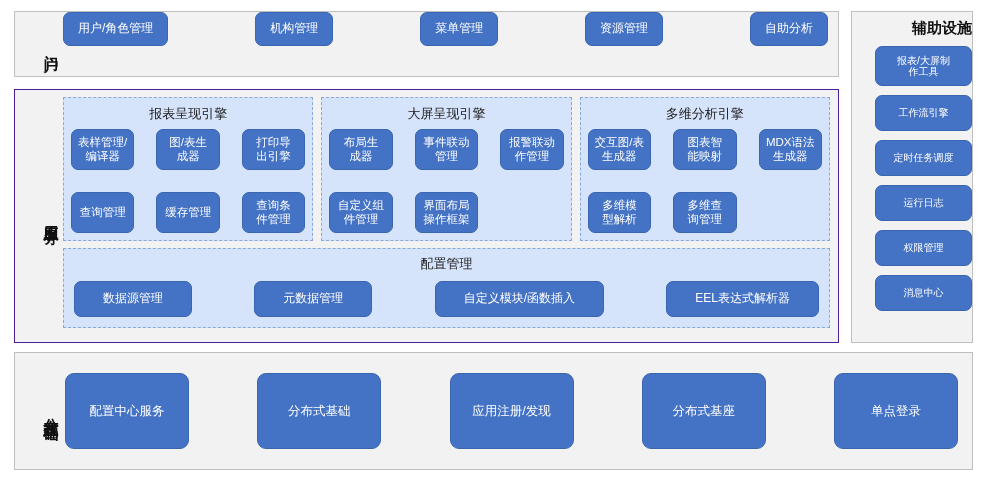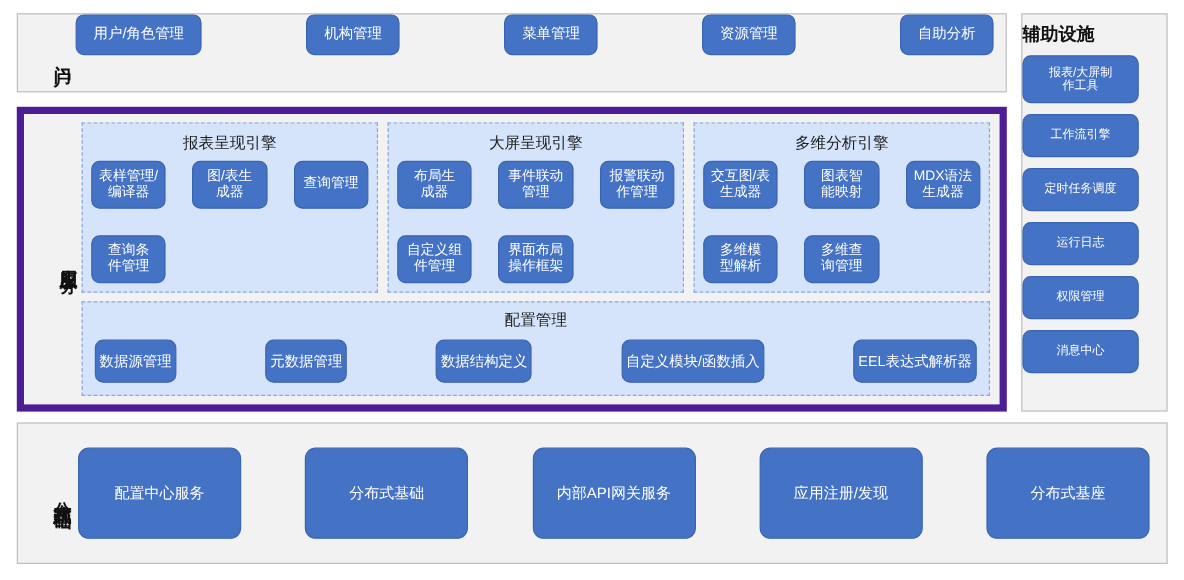--- a/index.html
+++ b/index.html
@@ -91,21 +91,21 @@
   .aux-col {
     position: absolute;
     right: 0; top: 0;
     width: 122px;
     height: 332px;
     background: #f2f2f2;
     border: 1px solid #bfbfbf;
     box-sizing: border-box;
     display: flex;
     flex-direction: column;
-    align-items: flex-start;
+    align-items: flex-end;
     padding: 7px 0 6px 0;
   }
   .aux-title {
     font-size: 15px;
     font-weight: bold;
     color: #111111;
     margin-bottom: 8px;
   }
   .aux-col .btn {
     width: 97px;
@@ -115,21 +115,21 @@
     flex: 0 0 auto;
   }
   .aux-col .btn.tall { height: 40px; }
 
   
   .app-band {
     position: absolute;
     left: 0; top: 78px;
     width: 825px; height: 254px;
     background: #f2f2f2;
-    border: 6px solid #4c1d95;
+    border: 1px solid #4c1d95;
     box-sizing: border-box;
     display: flex;
     align-items: center;
   }
   .app-inner {
     flex: 1 1 auto;
     height: 100%;
     padding: 7px 8px 7px 4px;
     box-sizing: border-box;
     display: flex;
@@ -189,21 +189,21 @@
   .config-items {
     flex: 1 1 auto;
     display: flex;
     align-items: center;
     justify-content: space-between;
     gap: 10px;
   }
   .config-items .btn {
     height: 36px;
     font-size: 12px;
-    padding: 0 3px;
+    padding: 0 28px;
     flex: 0 0 auto;
   }
 
   
   .base-band {
     position: absolute;
     left: 14px; top: 352px;
     width: 959px; height: 118px;
     background: #f2f2f2;
     border: 1px solid #bfbfbf;
@@ -215,21 +215,21 @@
     flex: 1 1 auto;
     height: 100%;
     display: flex;
     align-items: center;
     justify-content: space-between;
     padding: 0 14px 0 6px;
     box-sizing: border-box;
   }
   .base-items .btn {
     height: 76px;
-    width: 136px;
+    width: 124px;
     font-size: 12.5px;
     border-radius: 9px;
   }
 </style>
 </head>
 <body>
 
 <div class="page">
 
   <div class="top-zone">
@@ -252,21 +252,24 @@
 
         <div class="engines-row">
 
           <div class="engine">
             <div class="engine-title">报表呈现引擎</div>
             <div class="engine-grid">
               <div class="btn">表样管理/
 编译器</div>
               <div class="btn">图/表生
 成器</div>
+              <div class="btn">打印导
+出引擎</div>
               <div class="btn">查询管理</div>
+              <div class="btn">缓存管理</div>
               <div class="btn">查询条
 件管理</div>
             </div>
           </div>
 
           <div class="engine">
             <div class="engine-title">大屏呈现引擎</div>
             <div class="engine-grid">
               <div class="btn">布局生
 成器</div>
@@ -297,21 +300,20 @@
             </div>
           </div>
 
         </div>
 
         <div class="config-box">
           <div class="config-title">配置管理</div>
           <div class="config-items">
             <div class="btn">数据源管理</div>
             <div class="btn">元数据管理</div>
-            <div class="btn">数据结构定义</div>
             <div class="btn">自定义模块/函数插入</div>
             <div class="btn">EEL表达式解析器</div>
           </div>
         </div>
 
       </div>
     </div>
 
     <div class="aux-col">
       <div class="aux-title">辅助设施</div>
@@ -324,19 +326,19 @@
       <div class="btn">消息中心</div>
     </div>
 
   </div>
 
   <div class="base-band">
     <div class="band-label vertical">分布式基础</div>
     <div class="base-items">
       <div class="btn">配置中心服务</div>
       <div class="btn">分布式基础</div>
-      <div class="btn">内部API网关服务</div>
       <div class="btn">应用注册/发现</div>
       <div class="btn">分布式基座</div>
+      <div class="btn">单点登录</div>
     </div>
   </div>
 
 </div>
 
 </body></html>

